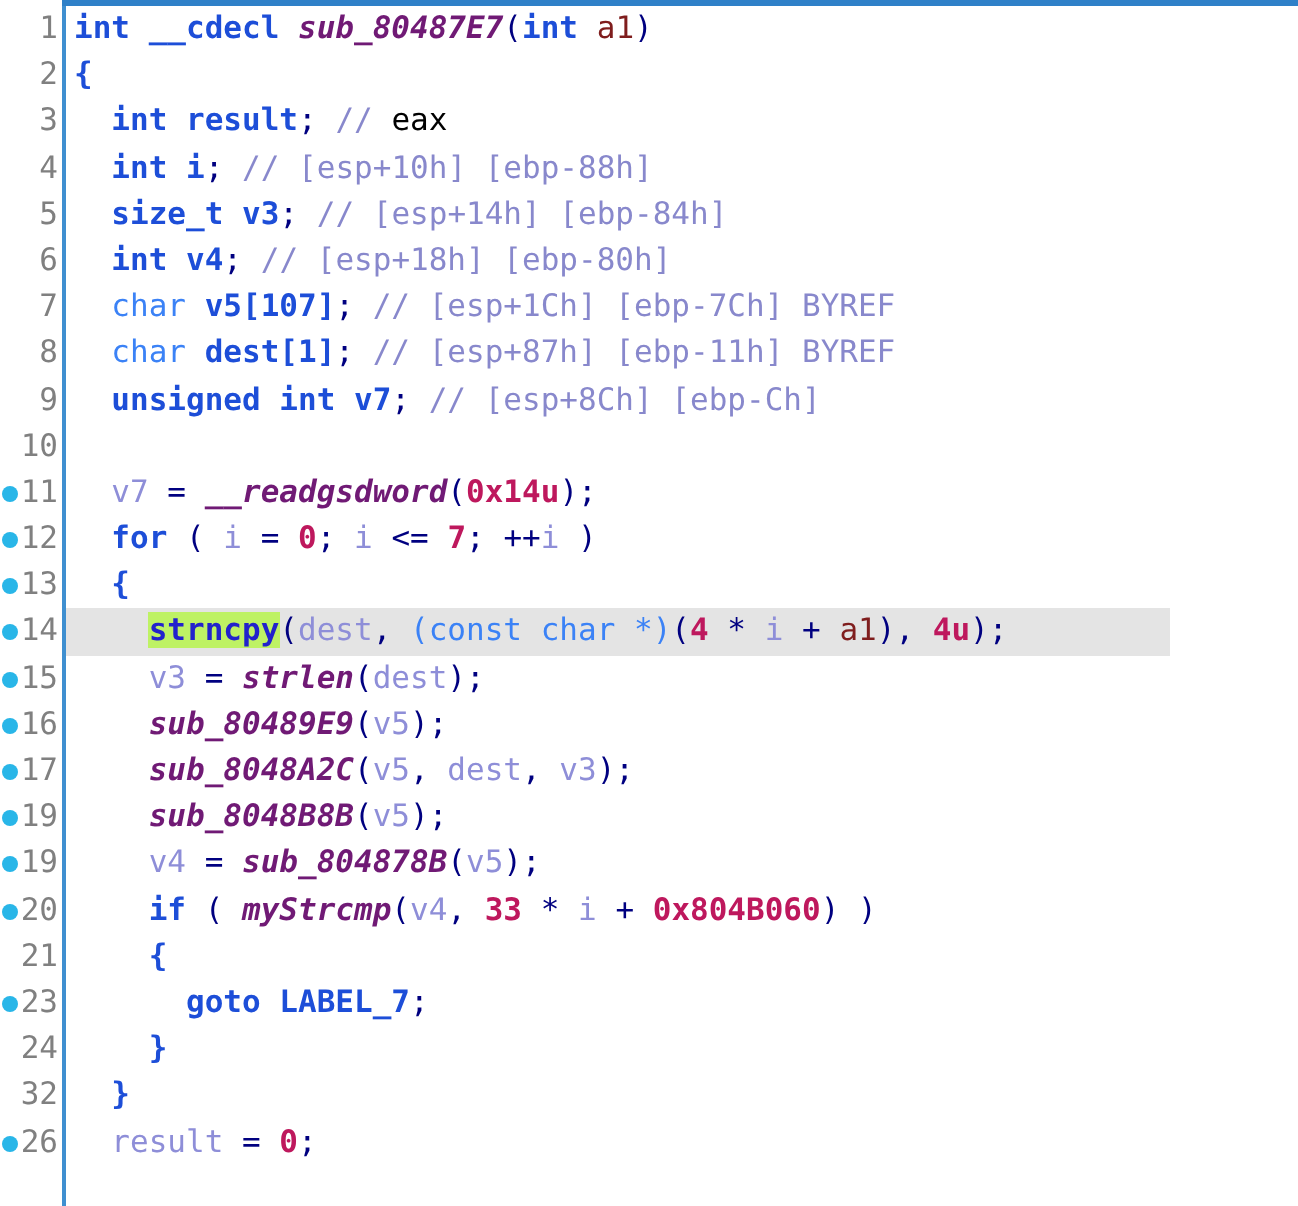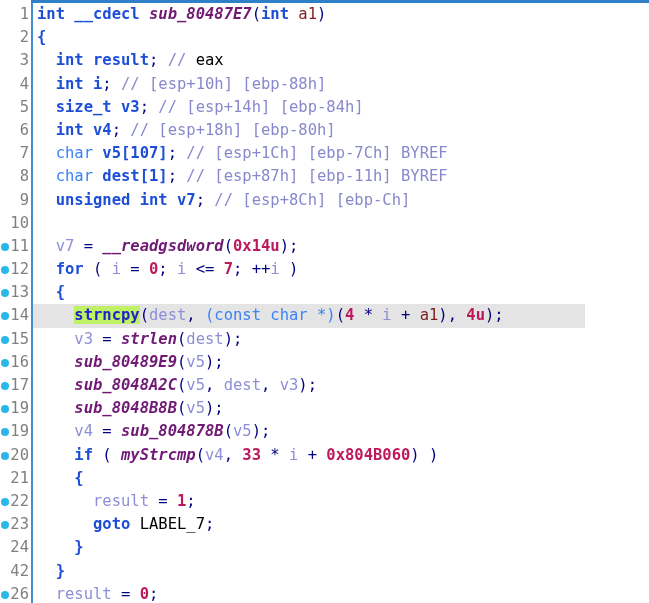--- a/index.html
+++ b/index.html
@@ -107,21 +107,21 @@
   .t-kw      { color: #1d4ed8; font-weight: bold; }   
   .t-plain   { color: #000080; }                      
   .t-punct   { color: #000080; }
   .t-fn      { color: #701a75; font-weight: bold; font-style: italic; }   
   .t-var     { color: #8e8ed8; }                      
   .t-arg     { color: #7f1d1d; }                      
   .t-num     { color: #be185d; font-weight: bold; }   
   .t-cmt     { color: #8888cc; }                      
   .t-cmt-g   { color: #000000; }                      
   .t-cast    { color: #3b82f6; }                      
-  .t-label   { color: #000000; font-weight: normal; }
+  .t-label   { color: #1d4ed8; font-weight: bold; }
   .t-hl      { background: #bef264; color: #2222cc; font-weight: bold; }
 </style>
 </head>
 <body>
 
 <div id="editor">
   <div id="top-rule"></div>
   <div id="gutter-rule"></div>
   <div id="lines">
       <div class="line"><div class="gutter">1</div><div class="code"><span class="t-kw">int</span><span class="t-plain"> </span><span class="t-kw">__cdecl</span><span class="t-plain"> </span><span class="t-fn">sub_80487E7</span><span class="t-punct">(</span><span class="t-kw">int</span><span class="t-plain"> </span><span class="t-arg">a1</span><span class="t-punct">)</span></div></div>
@@ -138,19 +138,18 @@
       <div class="line"><div class="marker"></div><div class="gutter">12</div><div class="code"><span class="t-plain">  </span><span class="t-kw">for</span><span class="t-punct"> ( </span><span class="t-var">i</span><span class="t-punct"> = </span><span class="t-num">0</span><span class="t-punct">; </span><span class="t-var">i</span><span class="t-punct"> &lt;= </span><span class="t-num">7</span><span class="t-punct">; ++</span><span class="t-var">i</span><span class="t-punct"> )</span></div></div>
       <div class="line"><div class="marker"></div><div class="gutter">13</div><div class="code"><span class="t-plain">  </span><span class="t-kw">{</span></div></div>
       <div class="line highlighted"><div class="line-bg"></div><div class="marker"></div><div class="gutter">14</div><div class="code"><span class="t-plain">    </span><span class="t-hl">strncpy</span><span class="t-punct">(</span><span class="t-var">dest</span><span class="t-punct">, </span><span class="t-cast">(const char *)</span><span class="t-punct">(</span><span class="t-num">4</span><span class="t-punct"> * </span><span class="t-var">i</span><span class="t-punct"> + </span><span class="t-arg">a1</span><span class="t-punct">), </span><span class="t-num">4u</span><span class="t-punct">);</span></div></div>
       <div class="line"><div class="marker"></div><div class="gutter">15</div><div class="code"><span class="t-plain">    </span><span class="t-var">v3</span><span class="t-punct"> = </span><span class="t-fn">strlen</span><span class="t-punct">(</span><span class="t-var">dest</span><span class="t-punct">);</span></div></div>
       <div class="line"><div class="marker"></div><div class="gutter">16</div><div class="code"><span class="t-plain">    </span><span class="t-fn">sub_80489E9</span><span class="t-punct">(</span><span class="t-var">v5</span><span class="t-punct">);</span></div></div>
       <div class="line"><div class="marker"></div><div class="gutter">17</div><div class="code"><span class="t-plain">    </span><span class="t-fn">sub_8048A2C</span><span class="t-punct">(</span><span class="t-var">v5</span><span class="t-punct">, </span><span class="t-var">dest</span><span class="t-punct">, </span><span class="t-var">v3</span><span class="t-punct">);</span></div></div>
       <div class="line"><div class="marker"></div><div class="gutter">19</div><div class="code"><span class="t-plain">    </span><span class="t-fn">sub_8048B8B</span><span class="t-punct">(</span><span class="t-var">v5</span><span class="t-punct">);</span></div></div>
       <div class="line"><div class="marker"></div><div class="gutter">19</div><div class="code"><span class="t-plain">    </span><span class="t-var">v4</span><span class="t-punct"> = </span><span class="t-fn">sub_804878B</span><span class="t-punct">(</span><span class="t-var">v5</span><span class="t-punct">);</span></div></div>
       <div class="line"><div class="marker"></div><div class="gutter">20</div><div class="code"><span class="t-plain">    </span><span class="t-kw">if</span><span class="t-punct"> ( </span><span class="t-fn">myStrcmp</span><span class="t-punct">(</span><span class="t-var">v4</span><span class="t-punct">, </span><span class="t-num">33</span><span class="t-punct"> * </span><span class="t-var">i</span><span class="t-punct"> + </span><span class="t-num">0x804B060</span><span class="t-punct">) )</span></div></div>
       <div class="line"><div class="gutter">21</div><div class="code"><span class="t-plain">    </span><span class="t-kw">{</span></div></div>
-      <div class="line"><div class="marker"></div><div class="gutter">22</div><div class="code"><span class="t-plain">      </span><span class="t-var">result</span><span class="t-punct"> = </span><span class="t-num">1</span><span class="t-punct">;</span></div></div>
       <div class="line"><div class="marker"></div><div class="gutter">23</div><div class="code"><span class="t-plain">      </span><span class="t-kw">goto</span><span class="t-plain"> </span><span class="t-label">LABEL_7</span><span class="t-punct">;</span></div></div>
       <div class="line"><div class="gutter">24</div><div class="code"><span class="t-plain">    </span><span class="t-kw">}</span></div></div>
-      <div class="line"><div class="gutter">42</div><div class="code"><span class="t-plain">  </span><span class="t-kw">}</span></div></div>
+      <div class="line"><div class="gutter">32</div><div class="code"><span class="t-plain">  </span><span class="t-kw">}</span></div></div>
       <div class="line"><div class="marker"></div><div class="gutter">26</div><div class="code"><span class="t-plain">  </span><span class="t-var">result</span><span class="t-punct"> = </span><span class="t-num">0</span><span class="t-punct">;</span></div></div>
     </div>
 </div>
 
 </body></html>

